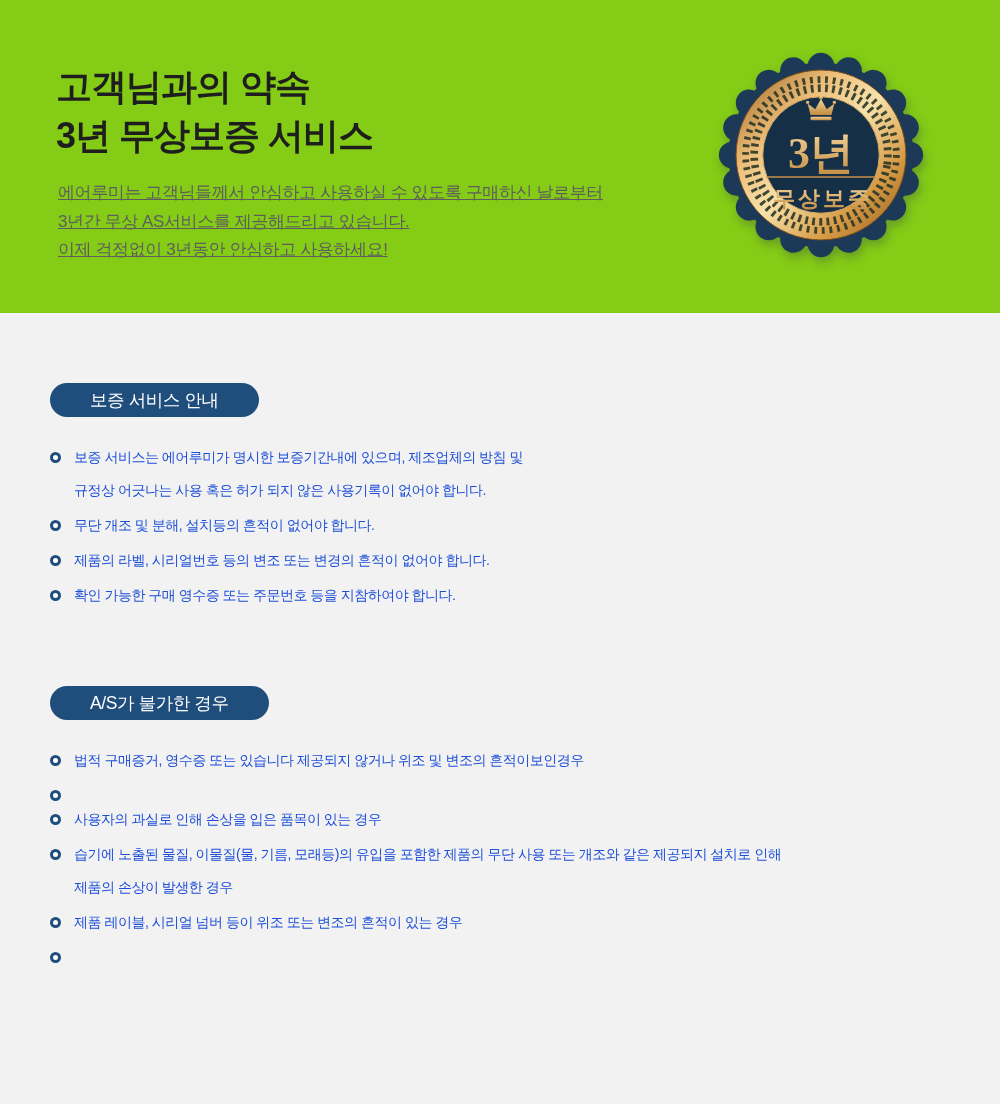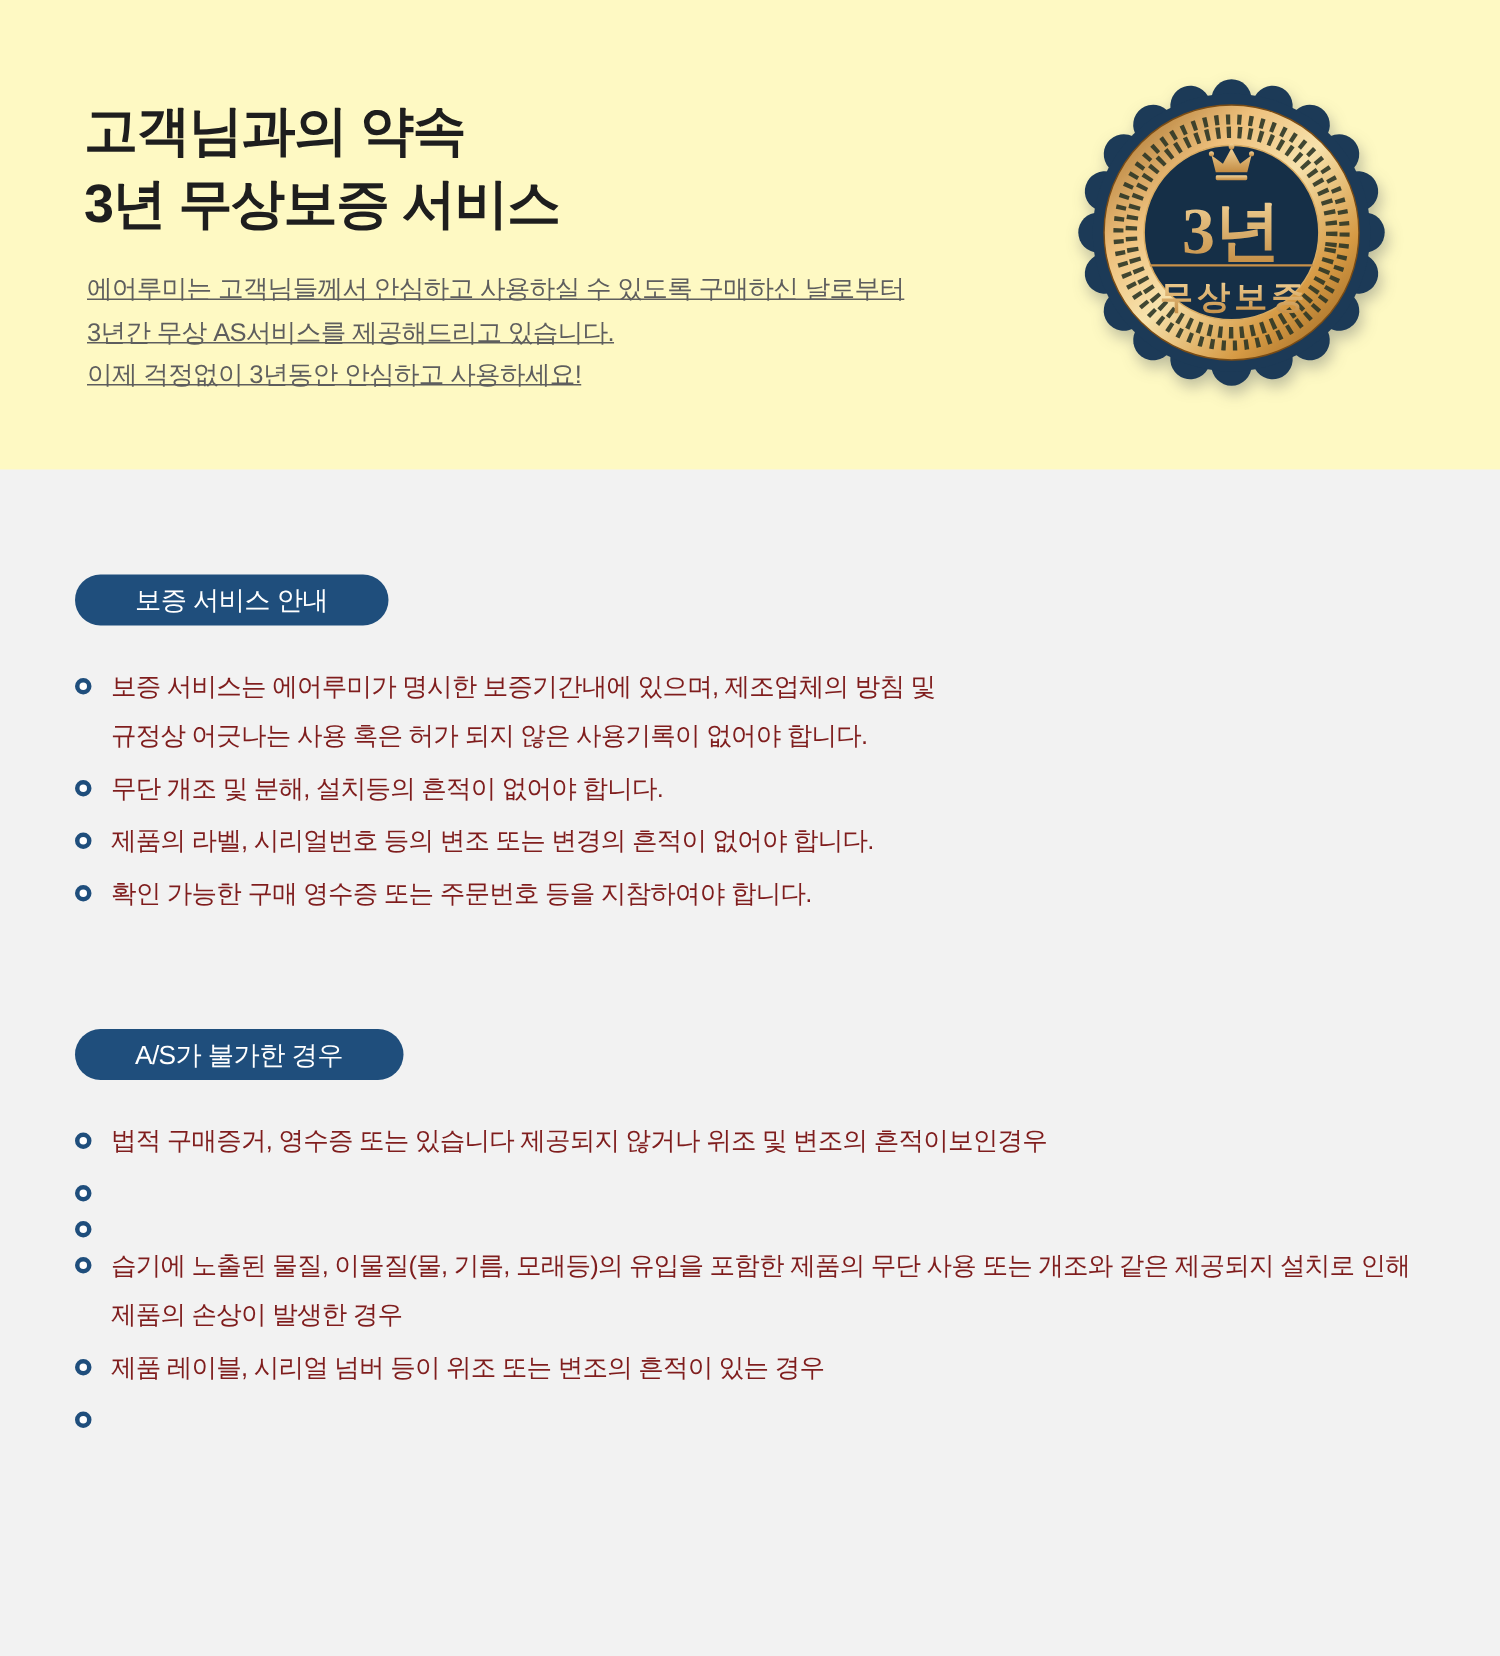--- a/index.html
+++ b/index.html
@@ -1,42 +1,42 @@
 <!DOCTYPE html>
 <html><head>
 <meta charset="utf-8">
 <style>
   html,body { margin:0; padding:0; background:#f2f2f2; }
   body { font-family:"Liberation Sans","DejaVu Sans",sans-serif; }
   .page { position:relative; width:1000px; height:1104px; background:#f2f2f2; overflow:hidden; }
 
   
   .hero { position:relative; box-sizing:border-box; width:1000px; height:313px;
-          background:#fef9c3; padding:62px 0 0 56px; }
+          background:#84cc16; padding:62px 0 0 56px; }
   .hero-title { margin:0; font-size:36px; line-height:49px; font-weight:600;
                 color:#1e1e1e; letter-spacing:-1px; white-space:pre-line; }
   .hero-desc { margin:19px 0 0 2px; font-size:17px; line-height:28.5px;
                color:#5e5e5e; letter-spacing:-0.4px; white-space:pre-line;text-decoration:underline; }
 
   
   .badge { position:absolute; left:716px; top:50px; width:210px; height:210px; }
   .badge svg { filter:drop-shadow(2px 5px 5px rgba(40,50,70,0.30)); }
   .badge-years { font-family:"Liberation Serif","DejaVu Serif",serif; font-size:46px; font-weight:700; }
   .badge-label { font-family:"Liberation Serif","DejaVu Serif",serif; font-size:23px; font-weight:700; letter-spacing:3px; }
 
   
   .content { box-sizing:border-box; padding:70px 50px 0 50px; }
   .pill { display:inline-block; background:#1f4e7c; color:#ffffff;
           height:34px; line-height:34px; padding:0 40px; border-radius:18px;
           font-size:17.5px; font-weight:400; letter-spacing:-0.4px; }
   ul.bullets { list-style:none; margin:24px 0 0 0; padding:0; }
   ul.bullets li { display:flex; align-items:flex-start; gap:13px; margin:0 0 2px 0; }
   .dot { flex:0 0 auto; width:5px; height:5px; border:3px solid #1f4e7c;
          border-radius:50%; background:#ffffff; margin-top:11px; }
-  .bullet-text { font-size:17px; line-height:33px; color:#7f1d1d;
+  .bullet-text { font-size:14px; line-height:33px; color:#1d4ed8;
                  letter-spacing:-0.5px; white-space:pre-line; }
   .section-gap { margin-top:72px; }
 </style>
 </head>
 <body>
 
 <div class="page">
 
   <section class="hero">
     <h1 class="hero-title">고객님과의 약속
@@ -139,20 +139,21 @@
     <ul class="bullets">
       <li>
         <span class="dot"></span>
         <span class="bullet-text">법적 구매증거, 영수증 또는 있습니다 제공되지 않거나 위조 및 변조의 흔적이보인경우</span>
       </li>
       <li>
         <span class="dot"></span>
       </li>
       <li>
         <span class="dot"></span>
+        <span class="bullet-text">사용자의 과실로 인해 손상을 입은 품목이 있는 경우</span>
       </li>
       <li>
         <span class="dot"></span>
         <span class="bullet-text">습기에 노출된 물질, 이물질(물, 기름, 모래등)의 유입을 포함한 제품의 무단 사용 또는 개조와 같은 제공되지 설치로 인해
 제품의 손상이 발생한 경우</span>
       </li>
       <li>
         <span class="dot"></span>
         <span class="bullet-text">제품 레이블, 시리얼 넘버 등이 위조 또는 변조의 흔적이 있는 경우</span>
       </li>

